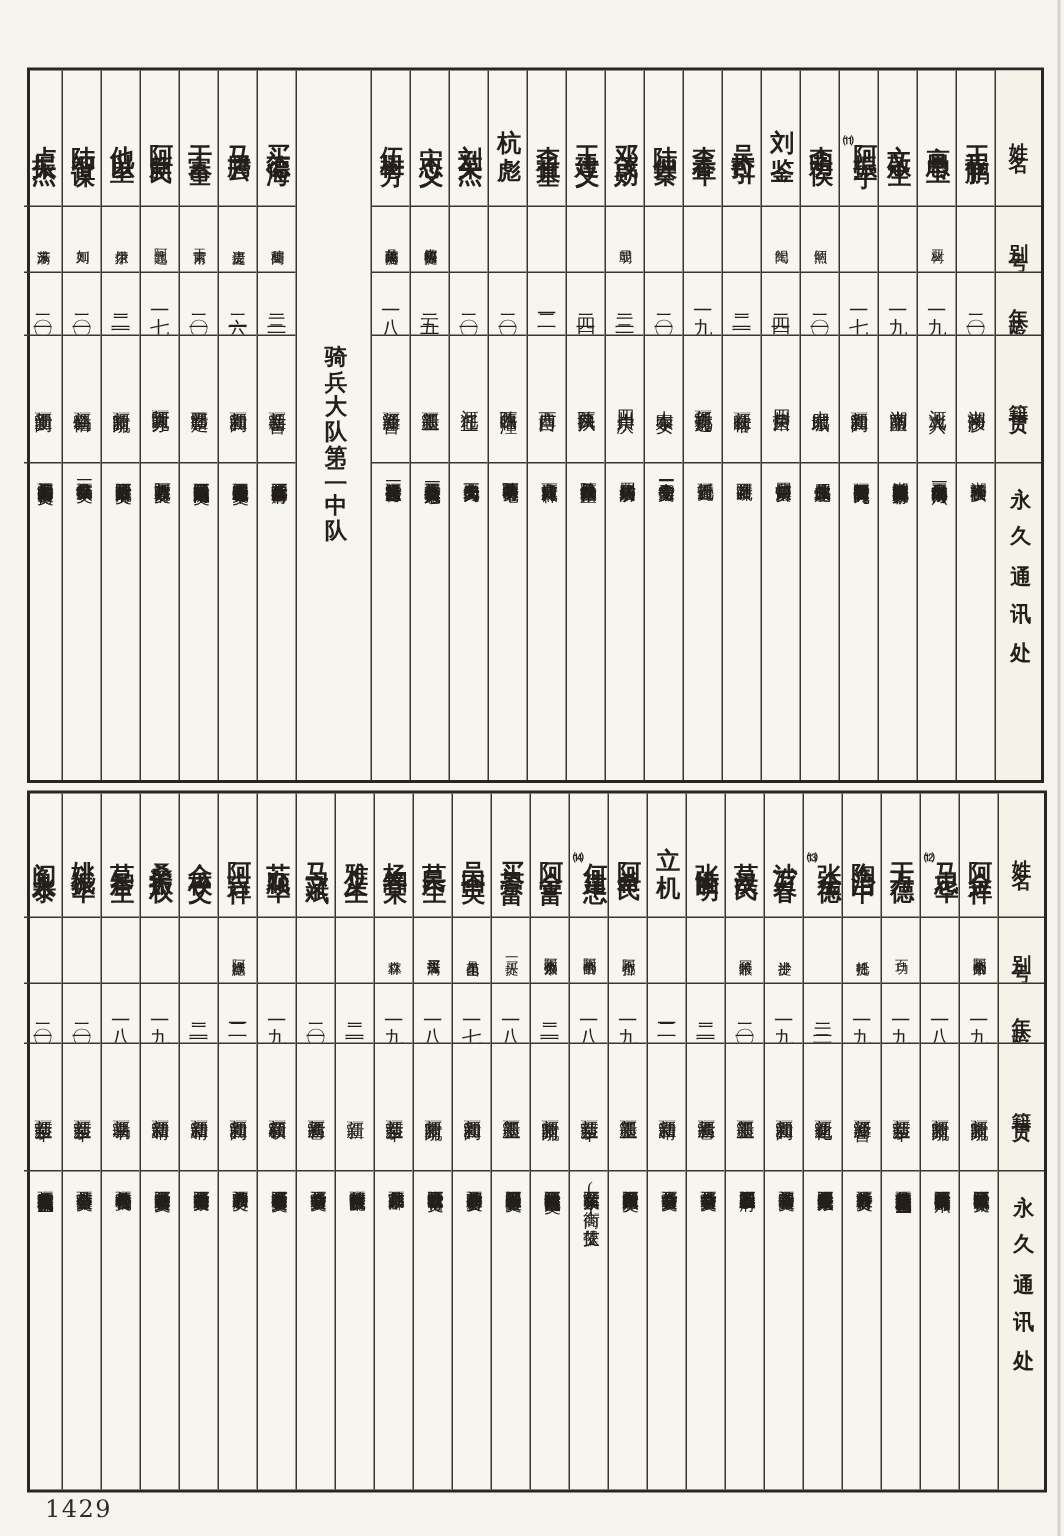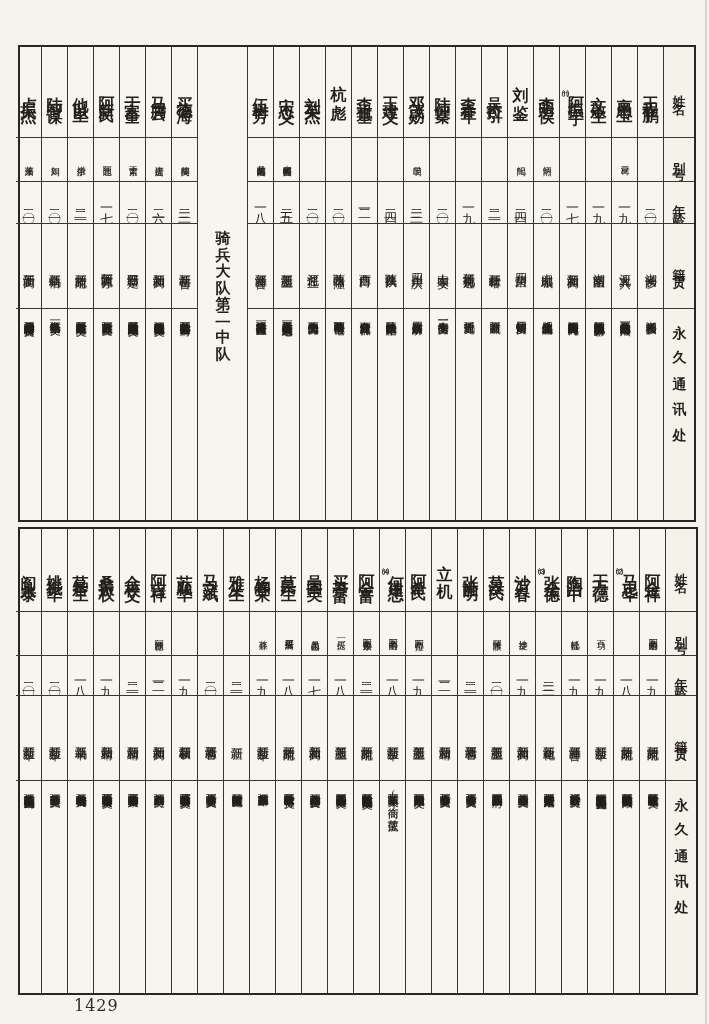--- a/index.html
+++ b/index.html
@@ -54,21 +54,21 @@
   .native-text{font-size:12px;line-height:1.08;letter-spacing:0.08em;max-height:82px;}
   .addr-text{font-size:11px;line-height:1.06;letter-spacing:0.02em;max-height:207px;}
   .section-text{font-size:15px;font-weight:bold;letter-spacing:1.1em;line-height:1;}
 
   .header-cell{font-weight:bold;}
   .h-short{font-size:13px;letter-spacing:0.55em;line-height:1;}
   .h-tall{font-size:14px;letter-spacing:1.85em;line-height:1;}
 
   .page-number{
     position:absolute;left:30px;top:996px;
-    font-family:"DejaVu Serif", serif;font-size:16px;color:#2e2a24;letter-spacing:1px;margin-left:44px;
+    font-family:"DejaVu Serif", serif;font-size:16px;color:#2e2a24;letter-spacing:1px;
   }
 </style>
 </head>
 <body>
 
 <div class="page-edge"></div>
 
 <div id="table-top" class="roster-table">
   <div class="col header-col">
     <div class="cell c-name header-cell">

